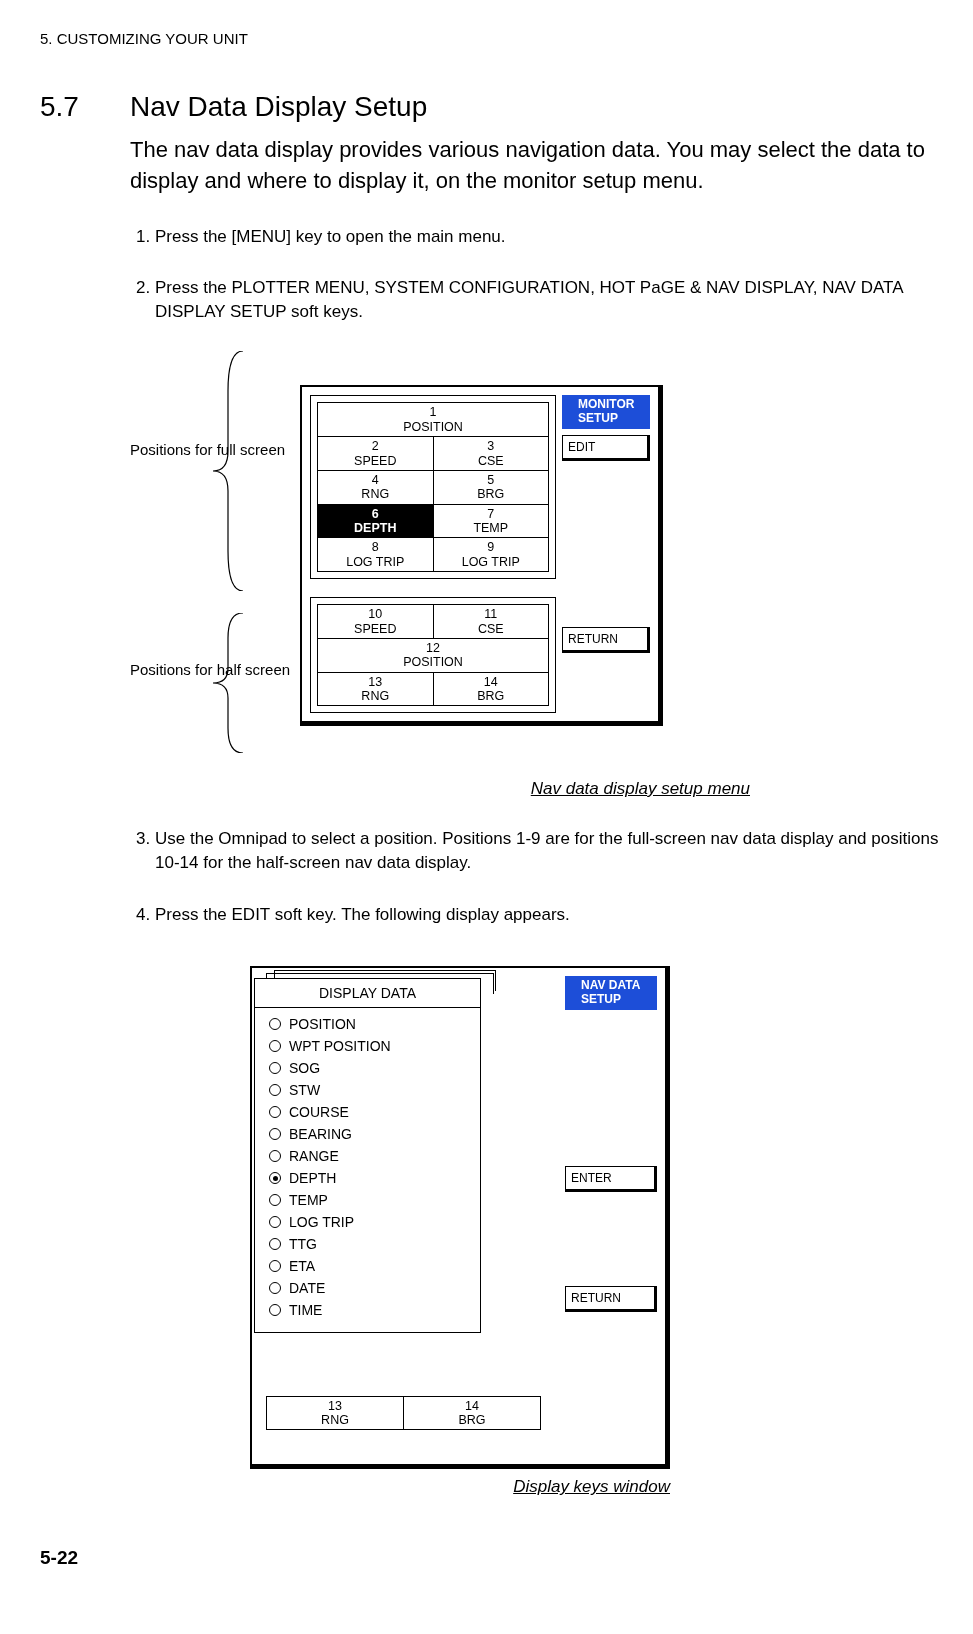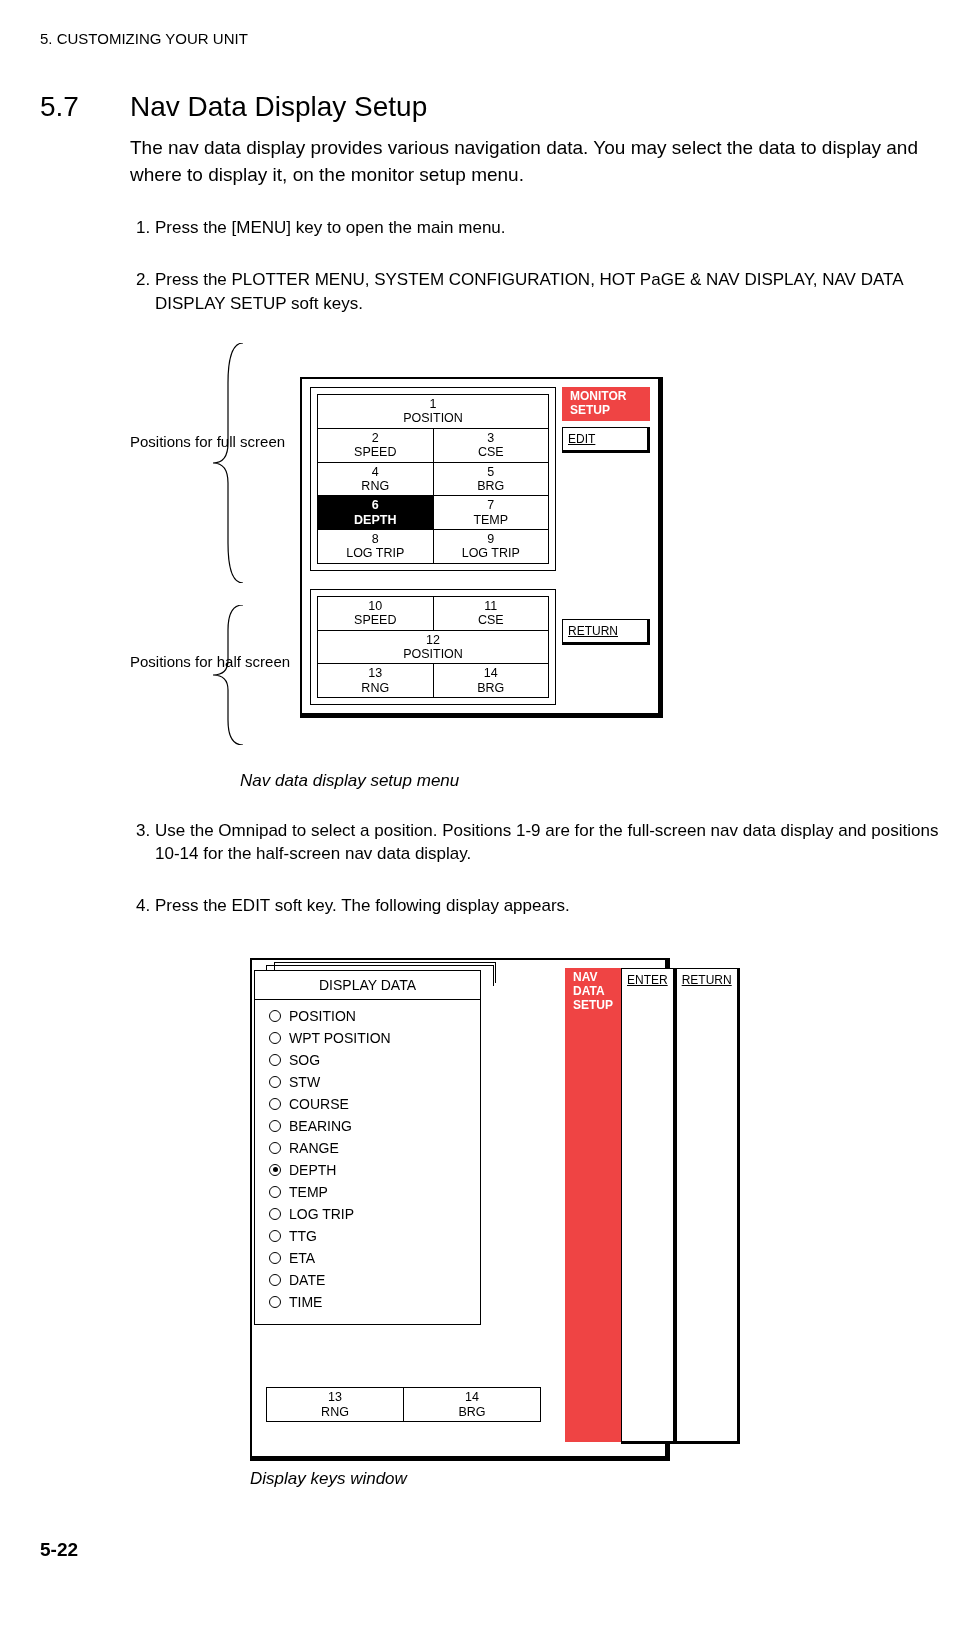--- a/index.html
+++ b/index.html
@@ -17,21 +17,21 @@
   .section-title {
     font-size: 28px;
     font-weight: normal;
     margin-bottom: 12px;
   }
   .section-number {
     display: inline-block;
     width: 90px;
   }
   .body-text {
-    font-size: 19px;
+    font-size: 22px;
     margin-left: 90px;
     line-height: 1.4;
     margin-bottom: 20px;
   }
   ol.steps {
     font-size: 17px;
     margin-left: 90px;
     padding-left: 25px;
     line-height: 1.4;
   }
@@ -68,57 +68,57 @@
     border: 1.5px solid #000;
   }
   .row-full { border-bottom: 1.5px solid #000; text-align: center; font-size: 12.5px; padding: 2px 0; line-height: 1.15; }
   .row-split { display: flex; border-bottom: 1.5px solid #000; }
   .row-split:last-child, .row-full:last-child { border-bottom: none; }
   .cell { flex: 1; text-align: center; font-size: 12.5px; padding: 2px 0; line-height: 1.15; }
   .cell + .cell { border-left: 1.5px solid #000; }
   .cell-sel { background: #000; color: #fff; font-weight: bold; }
 
   .softkey-title {
-    background: #ef4444; color: #fff; font-weight: bold;
-    font-size: 12px; padding: 3px 8px; line-height: 1.15;
+    background: #1d4ed8; color: #fff; font-weight: bold;
+    font-size: 12px; padding: 3px 16px; line-height: 1.15;
     margin-bottom: 6px;
   }
   .softkey-btn {
     border: 1.5px solid #000;
     border-right-width: 3px;
     border-bottom-width: 3px;
     font-size: 12px;
     padding: 4px 5px;
     margin-bottom: 4px;
     background: #fff;
-    text-decoration: underline;
   }
 
   .fig-caption {
-    text-align: left;
+    text-align: right;
     font-style: italic;
     font-size: 17px;
     margin: 8px 0 20px 0;
+    text-decoration: underline;
   }
 
   
   .fig2-wrap { margin-left: 210px; width: 420px; }
   .screen2 {
     border: 2px solid #000;
     border-right-width: 5px;
     border-bottom-width: 5px;
     padding: 8px;
     display: flex;
     gap: 18px;
     position: relative;
     height: 480px;
     margin-top: 40px;
   }
   .screen2-main { flex: 1; position: relative; }
-  .screen2-side { width: 92px; display: flex; }
+  .screen2-side { width: 92px; display: flex; flex-direction: column; }
 
   .popup {
     position: absolute;
     top: 2px; left: -6px;
     width: 225px;
     border: 1.5px solid #000;
     background: #fff;
     z-index: 2;
     padding-bottom: 6px;
   }

